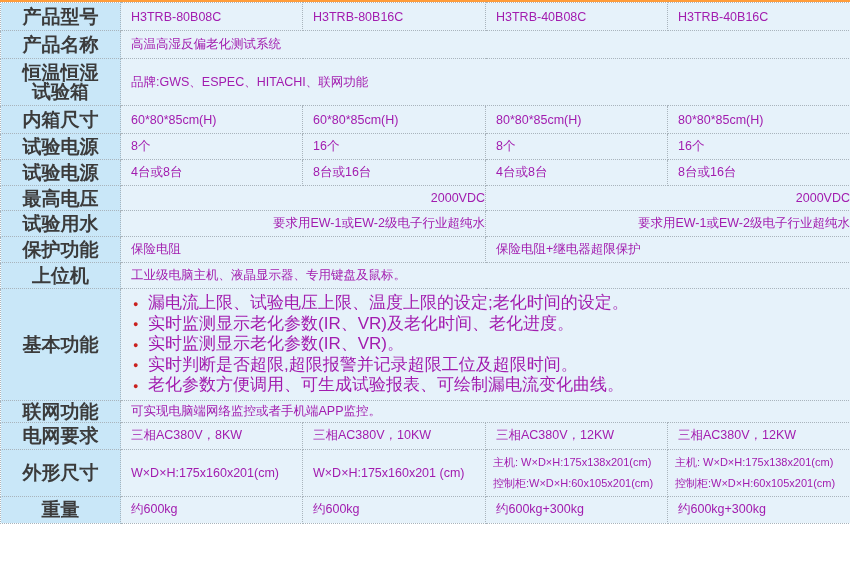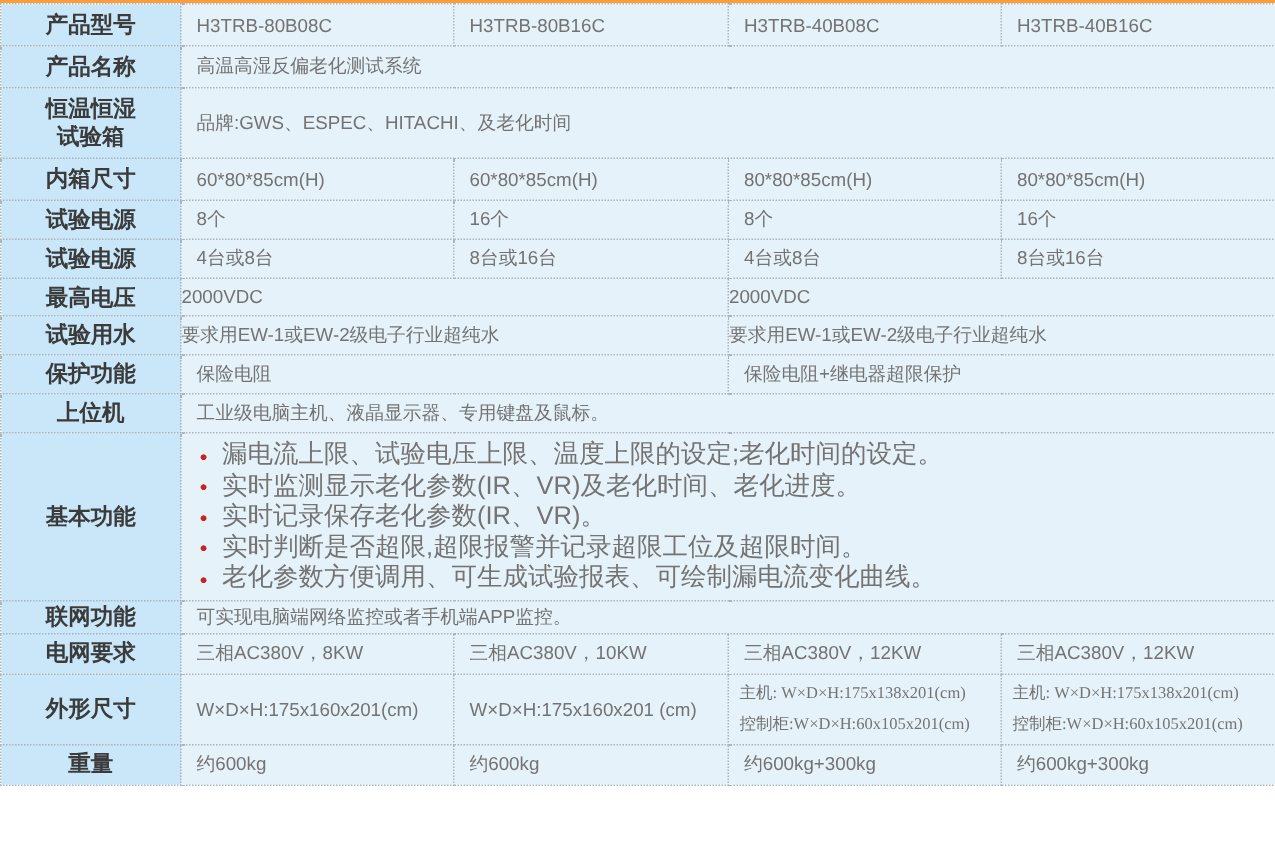--- a/index.html
+++ b/index.html
@@ -7,28 +7,28 @@
   #screen {
     width: 850px; height: 572px; overflow: hidden;
     font-family: "Liberation Sans", "DejaVu Sans", sans-serif;
     background: #fff;
   }
   #accent { height: 2px; background: #ff9c3a; }
   table { width: 850px; border-collapse: collapse; table-layout: fixed; }
   th, td { border: 1px dotted #a9b4bc; vertical-align: middle; }
   th {
     background: #c9e7f8; color: #3b3b3b; font-weight: bold;
-    font-size: 15px; text-align: center; line-height: 19px;
+    font-size: 19px; text-align: center; line-height: 19px;
   }
   td {
-    background: #e6f2fa; color: #737373; font-size: 12.5px;
+    background: #e6f2fa; color: #a21caf; font-size: 12.5px;
     text-align: left; padding: 0 4px 0 10px;
   }
-  td.center { text-align: left; padding: 0; }
-  td.small { font-size: 11px; padding-left: 7px; line-height: 21px; font-family: Liberation Serif, serif; }
+  td.center { text-align: right; padding: 0; }
+  td.small { font-size: 11px; padding-left: 7px; line-height: 21px; }
   .rh28{height:28px} .rh47{height:47px} .rh26{height:26px} .rh25{height:25px}
   .rh111{height:111px} .rh22{height:22px} .rh27{height:27px}
   ul.features { list-style: none; padding: 4px 0 4px 2px; }
   ul.features li {
     position: relative; padding-left: 15px; line-height: 20.5px; font-size: 17px;
   }
   ul.features li::before {
     content: "●"; color: #c9211e; position: absolute; left: 0; top: 0.5px;
     font-size: 9px;
   }
@@ -60,21 +60,21 @@
     <tr class="rh28">
       <th>产品名称</th>
       <td colspan="4">高温高湿反偏老化测试系统</td>
     </tr>
 
     <tr class="rh47">
       <th>
         <span class="lbl2">恒温恒湿</span>
         <span class="lbl2">试验箱</span>
       </th>
-      <td colspan="4">品牌:GWS、ESPEC、HITACHI、及老化时间</td>
+      <td colspan="4">品牌:GWS、ESPEC、HITACHI、联网功能</td>
     </tr>
 
     <tr class="rh28">
       <th>内箱尺寸</th>
       <td>60*80*85cm(H)</td>
       <td>60*80*85cm(H)</td>
       <td>80*80*85cm(H)</td>
       <td>80*80*85cm(H)</td>
     </tr>
 
@@ -118,21 +118,21 @@
       <th>上位机</th>
       <td colspan="4">工业级电脑主机、液晶显示器、专用键盘及鼠标。</td>
     </tr>
 
     <tr class="rh111">
       <th>基本功能</th>
       <td colspan="4">
         <ul class="features">
           <li>漏电流上限、试验电压上限、温度上限的设定;老化时间的设定。</li>
           <li>实时监测显示老化参数(IR、VR)及老化时间、老化进度。</li>
-          <li>实时记录保存老化参数(IR、VR)。</li>
+          <li>实时监测显示老化参数(IR、VR)。</li>
           <li>实时判断是否超限,超限报警并记录超限工位及超限时间。</li>
           <li>老化参数方便调用、可生成试验报表、可绘制漏电流变化曲线。</li>
         </ul>
       </td>
     </tr>
 
     <tr class="rh22">
       <th>联网功能</th>
       <td colspan="4">可实现电脑端网络监控或者手机端APP监控。</td>
     </tr>

